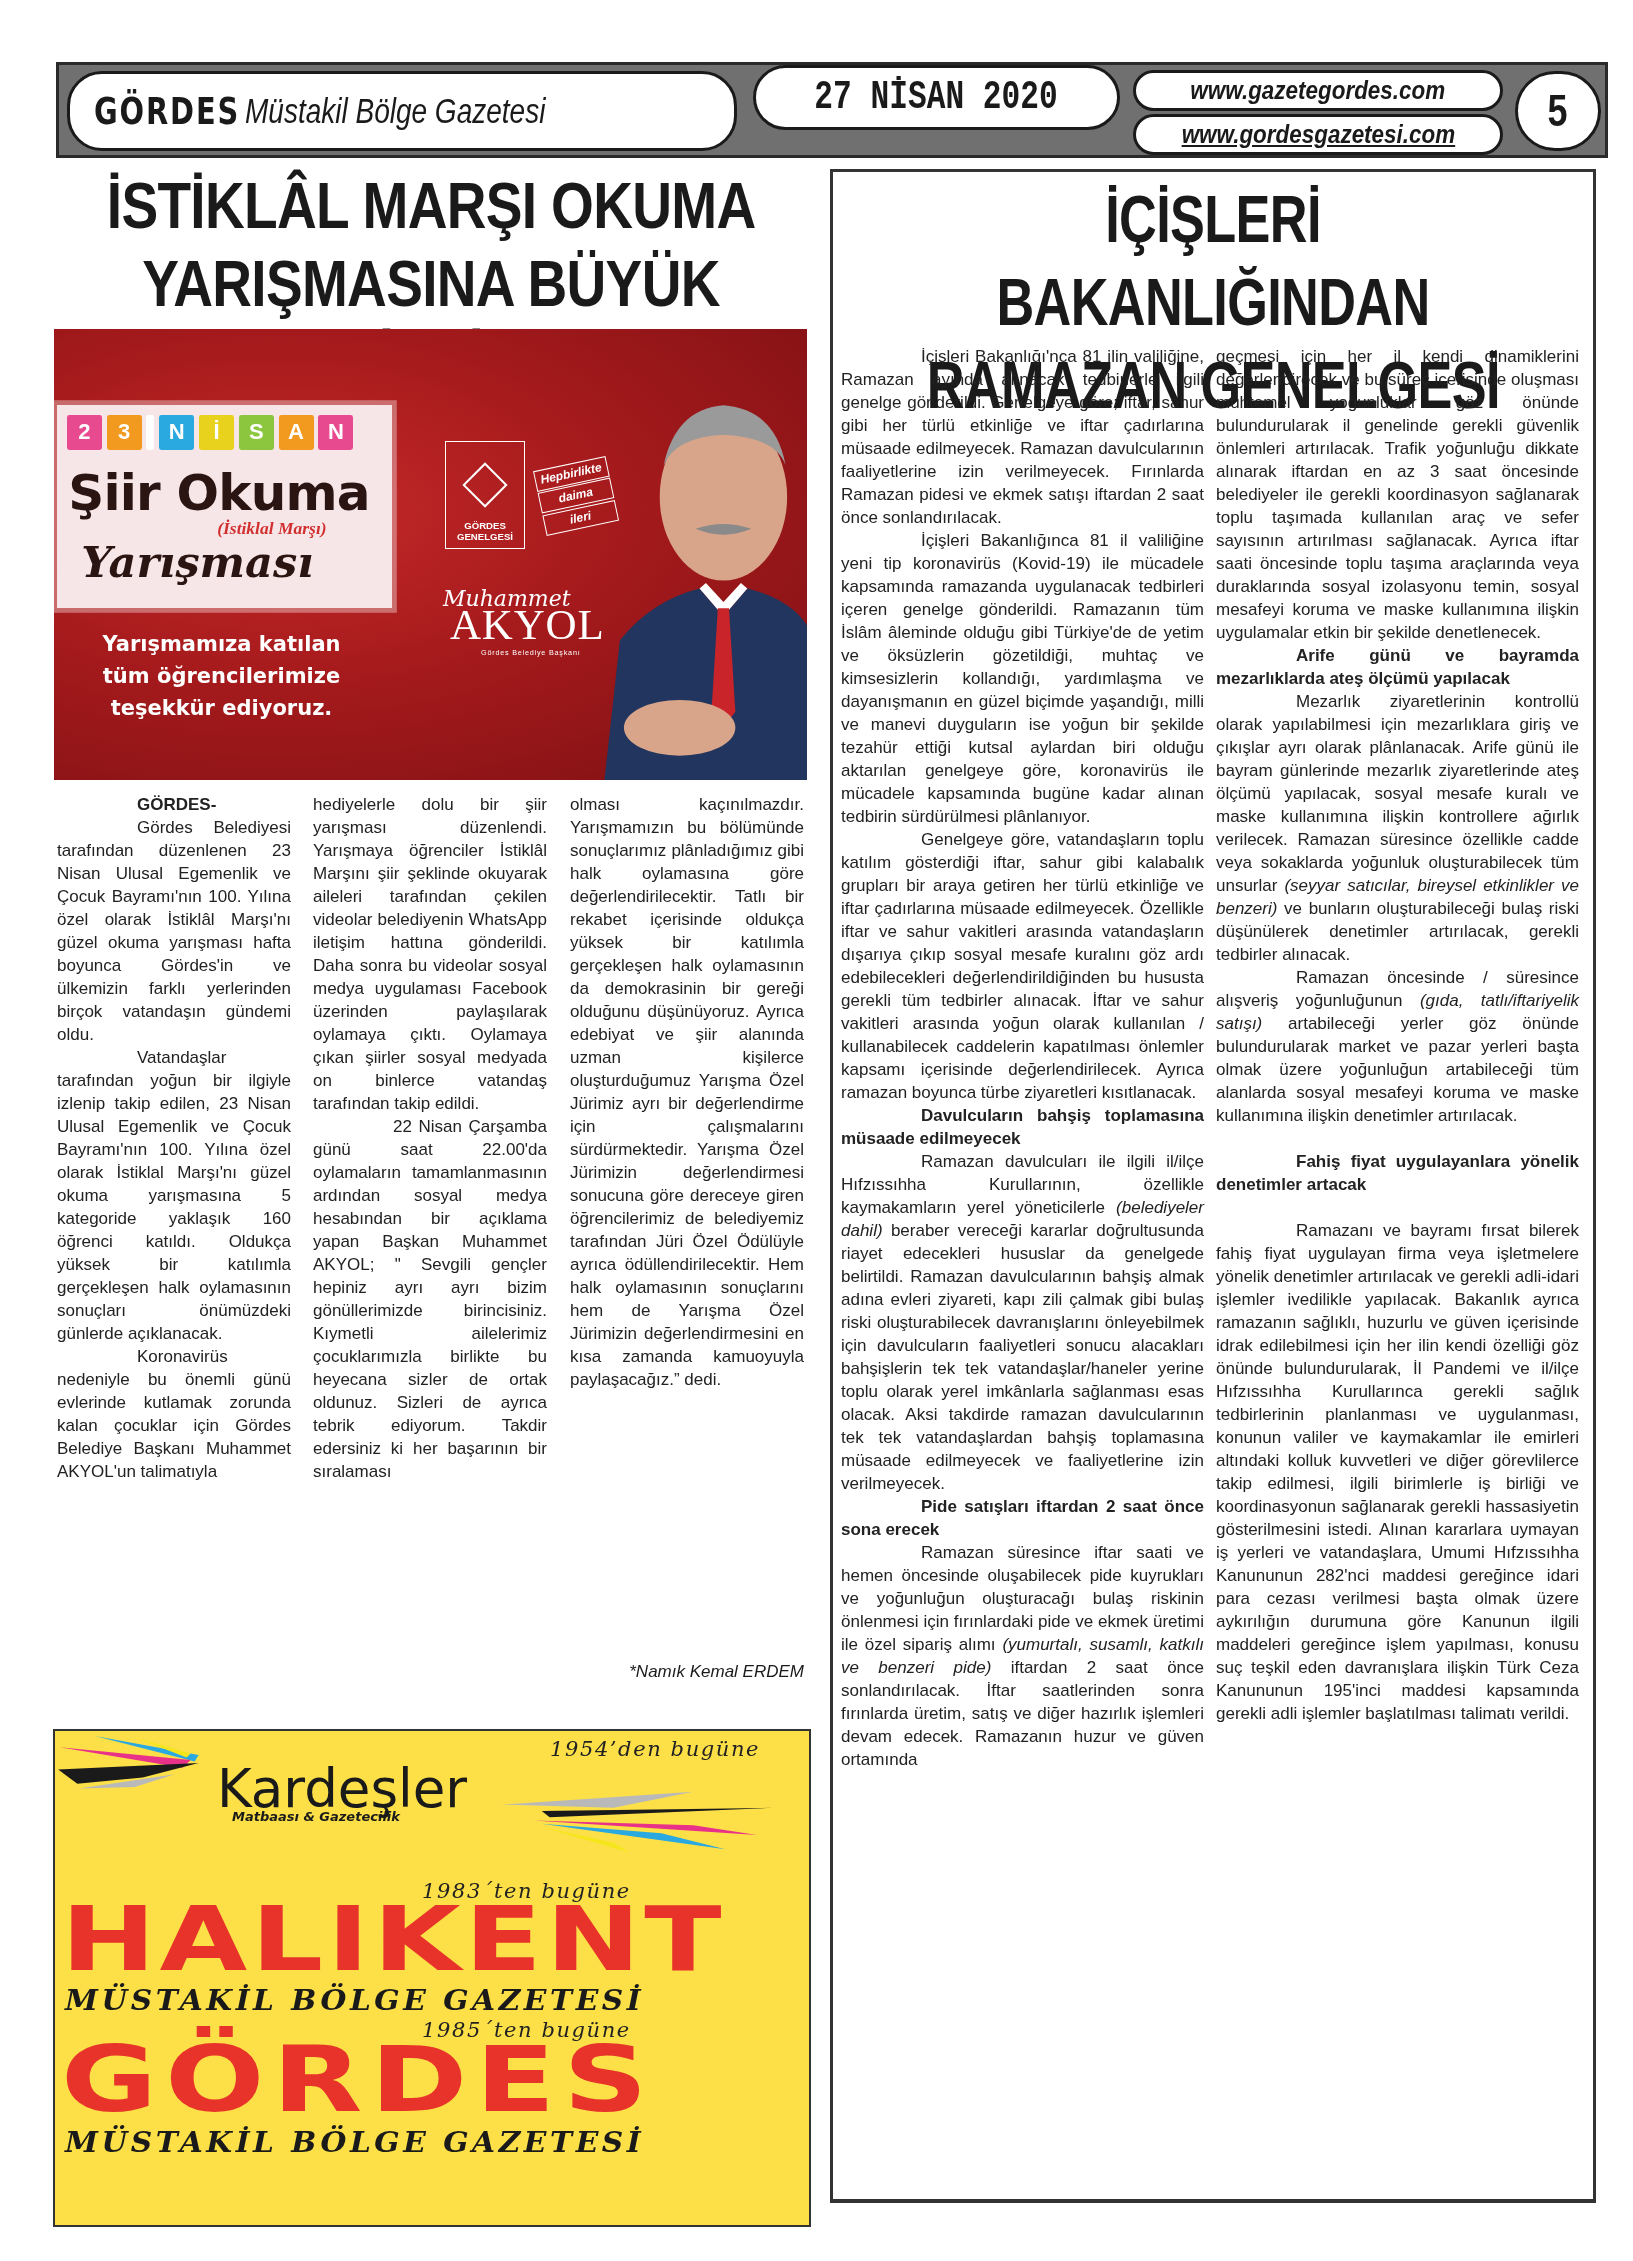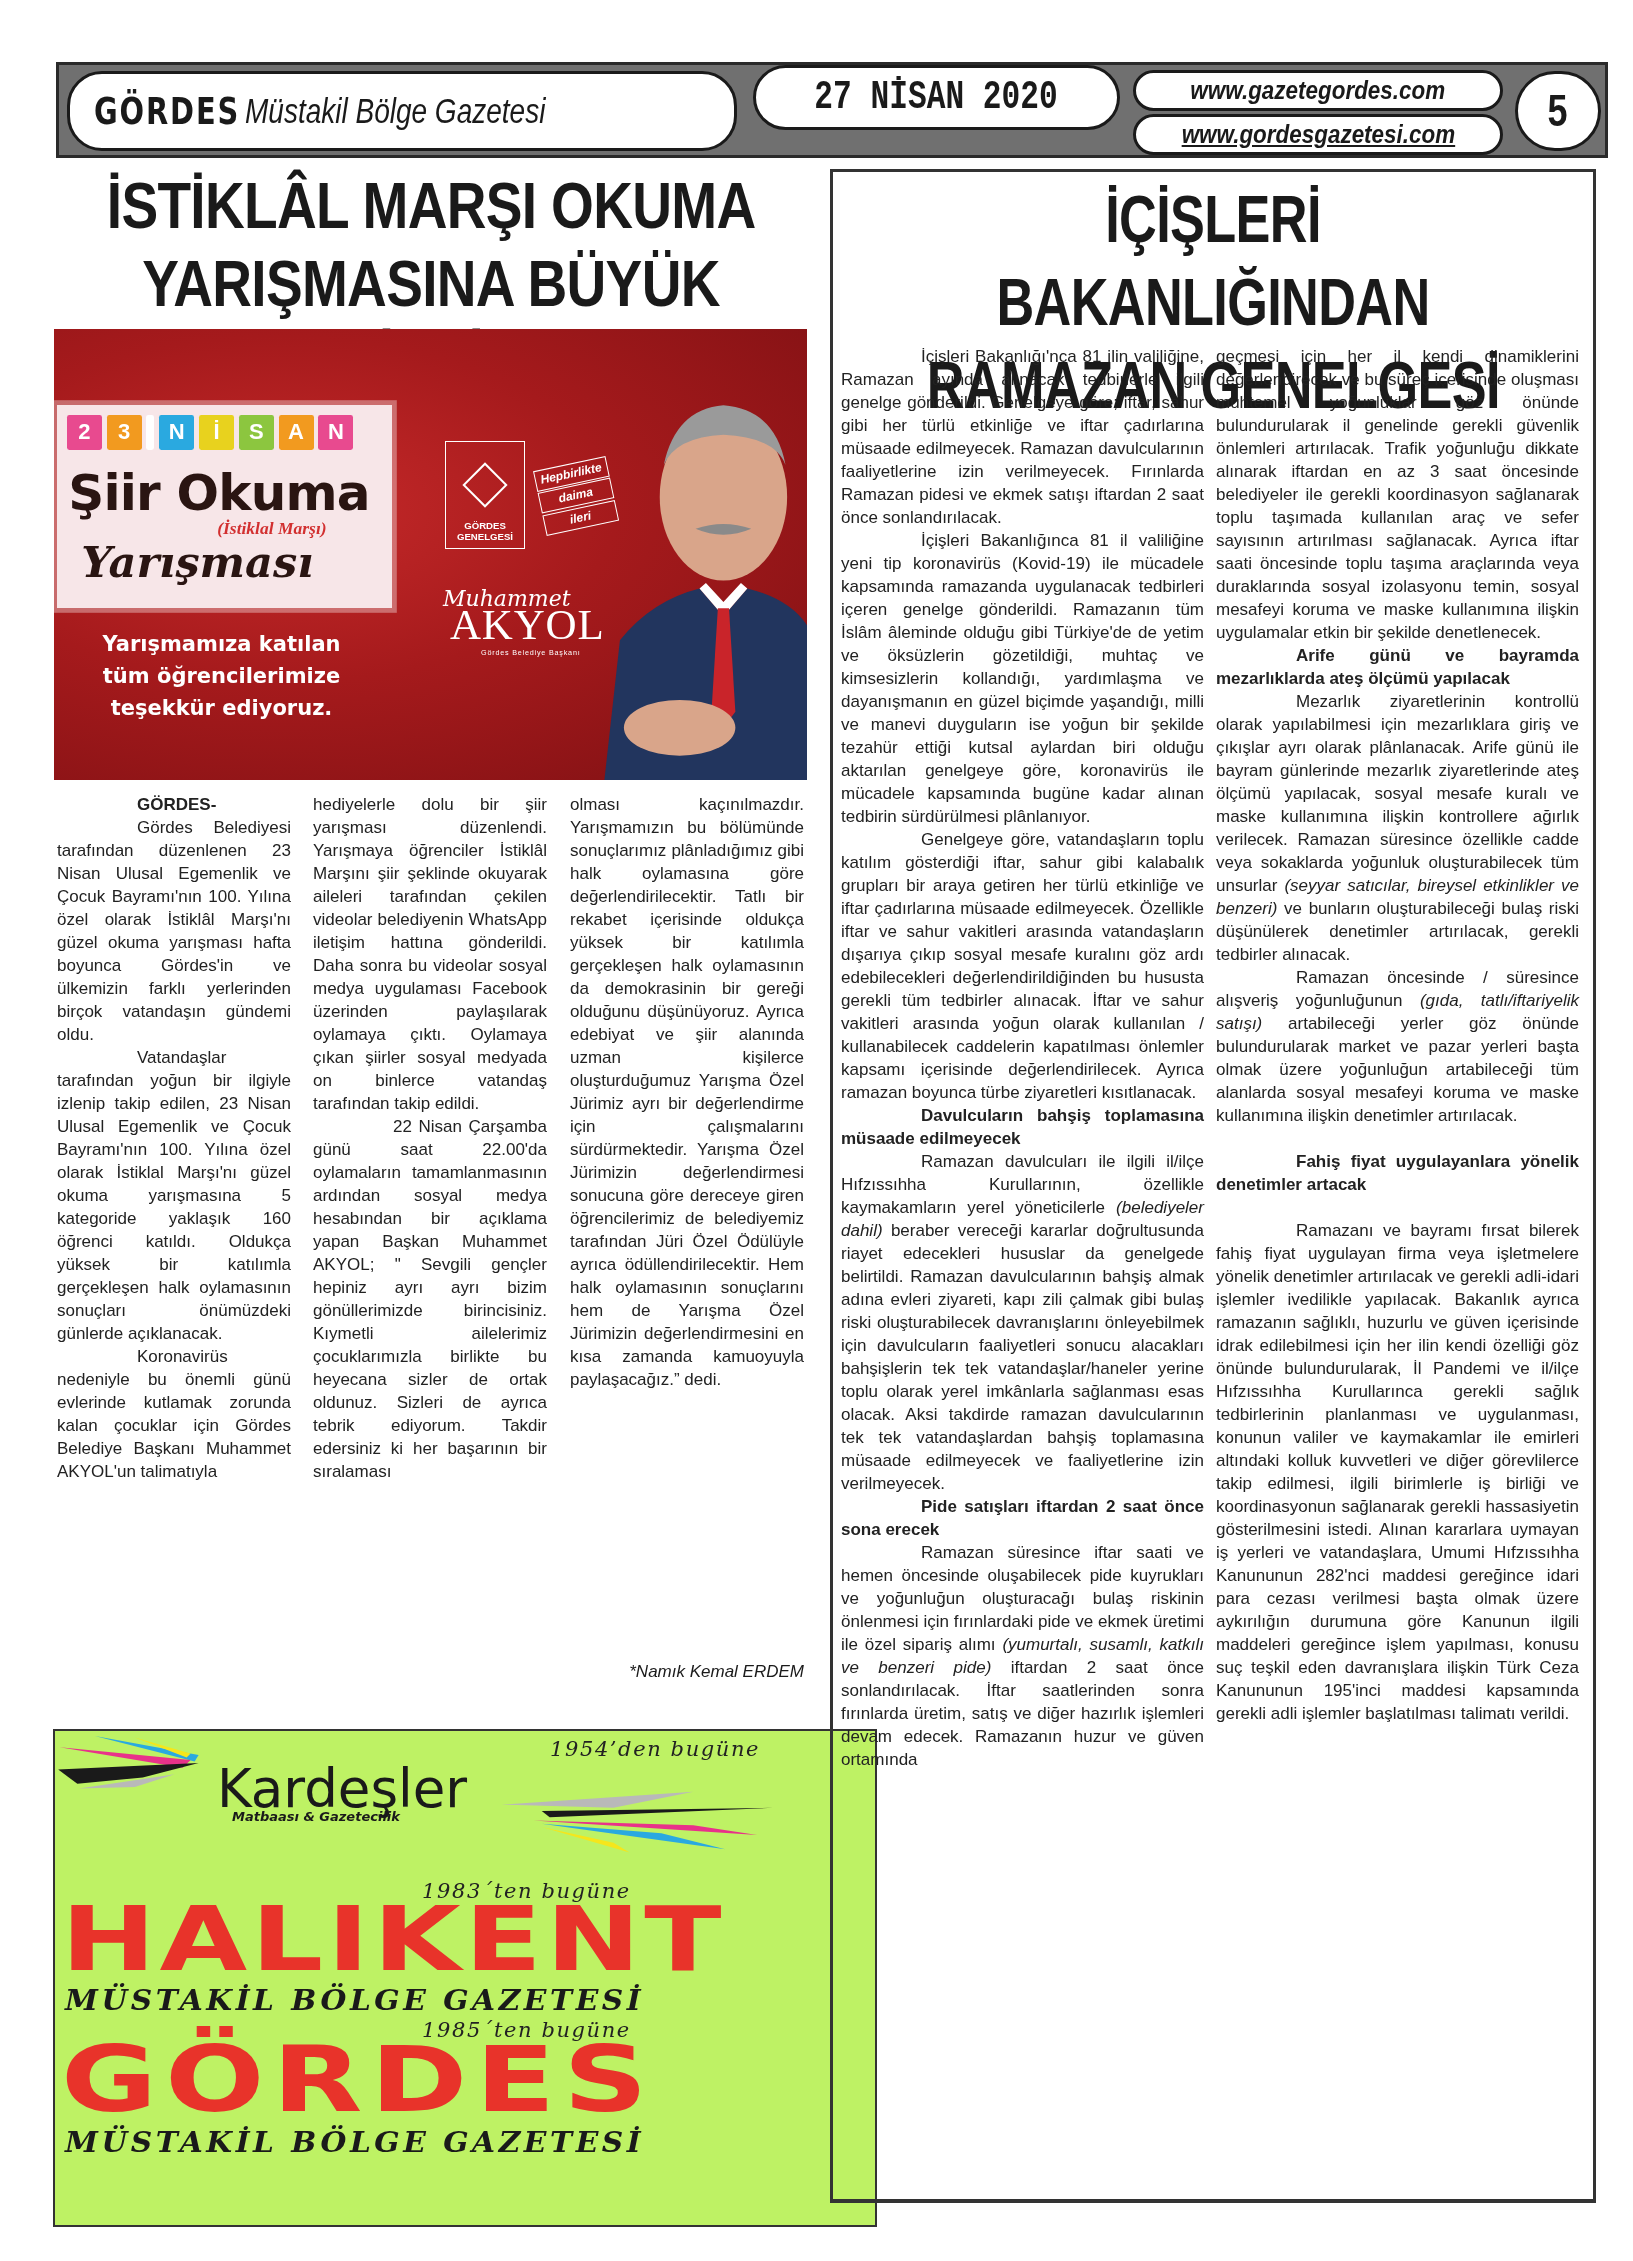--- a/index.html
+++ b/index.html
@@ -72,21 +72,21 @@
     .col .ind { text-indent: 80px; }
     .col .bold { font-weight: bold; }
     .col .it { font-style: italic; }
     .col1 { left: 57px; top: 793px; width: 234px; }
     .col2 { left: 313px; top: 793px; width: 234px; }
     .col3 { left: 570px; top: 793px; width: 234px; }
     .col1 .lead { font-weight: bold; text-indent: 80px; }
     .byline { position: absolute; left: 570px; top: 1662px; width: 234px; text-align: right; font-style: italic; font-size: 17px; }
 
     
-    .ad-box { position: absolute; left: 53px; top: 1729px; width: 824px; height: 498px; border: 2.4px solid #333; background: #bef264; overflow: hidden; }
+    .ad-box { position: absolute; left: 53px; top: 1729px; width: 758px; height: 498px; border: 2.4px solid #333; background: #fde047; overflow: hidden; }
     .ad-since { position: absolute; font-family: "DejaVu Serif", serif; font-style: italic; font-size: 21px; color: #222; letter-spacing: 1.6px; }
     .kardesler-name { position: absolute; left: 162px; top: 27px; font-family: "DejaVu Sans", sans-serif; font-size: 53px; color: #1a1a1a; }
     .kardesler-sub { position: absolute; left: 177px; top: 78px; font-family: "DejaVu Sans", sans-serif; font-style: italic; font-weight: bold; font-size: 13px; color: #1a1a1a; }
     .halikent-name { position: absolute; left: 6.4px; top: 164px; font-family: "DejaVu Sans", sans-serif; font-weight: bold; font-size: 96px; color: #e8332a; letter-spacing: 3.2px; transform: scaleX(1.18) scaleY(0.92); transform-origin: left top; line-height: 1; }
     .gordes-name { position: absolute; left: 6.4px; top: 303px; font-family: "DejaVu Sans", sans-serif; font-weight: bold; font-size: 96px; color: #e8332a; letter-spacing: 6.4px; transform: scaleX(1.22) scaleY(0.95); transform-origin: left top; line-height: 1; }
     .ad-paper-sub { position: absolute; left: 9.6px; font-family: "DejaVu Serif", serif; font-style: italic; font-weight: bold; font-size: 27px; color: #1a1a1a; letter-spacing: 3.2px; transform: scaleX(1.1); transform-origin: left top; }
 
     
     .right-box { position: absolute; left: 830px; top: 169px; width: 766px; height: 2034px; border: 3.2px solid #333; border-bottom-width: 4px; }
     .right-title {

